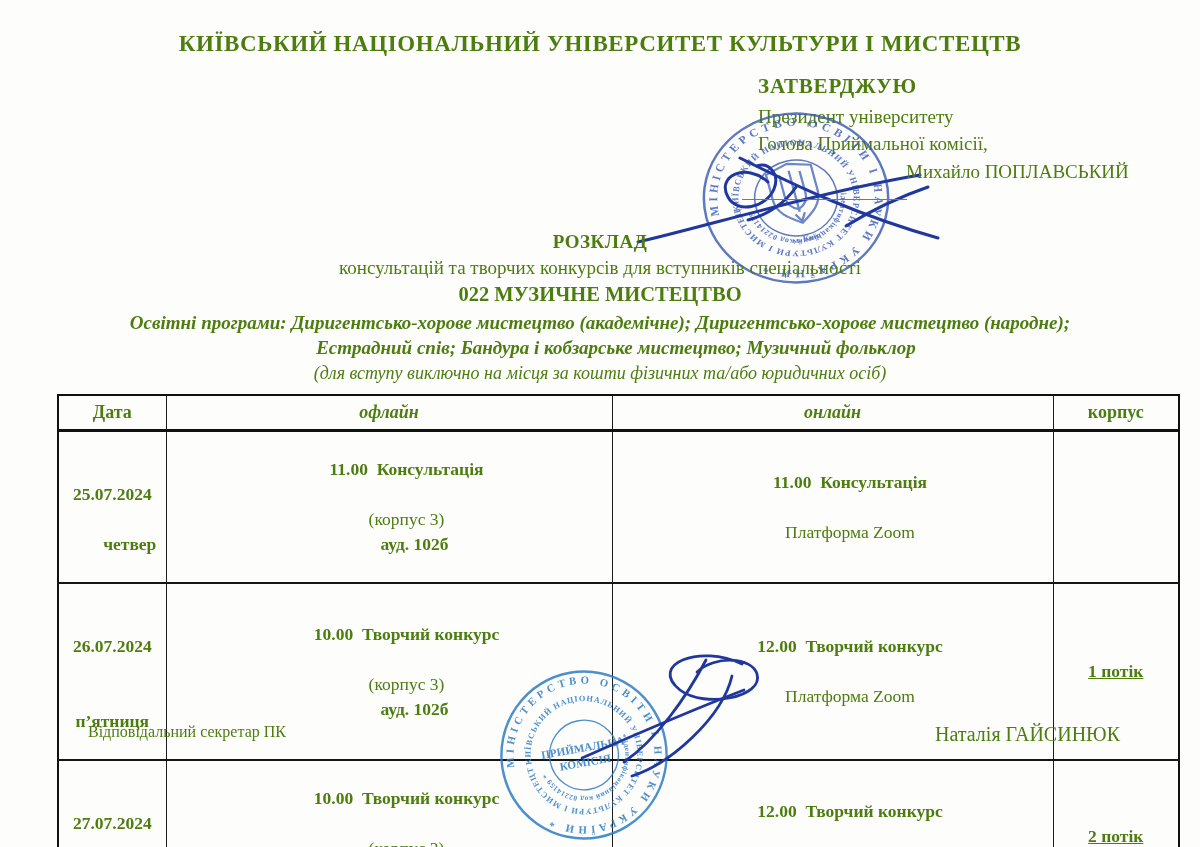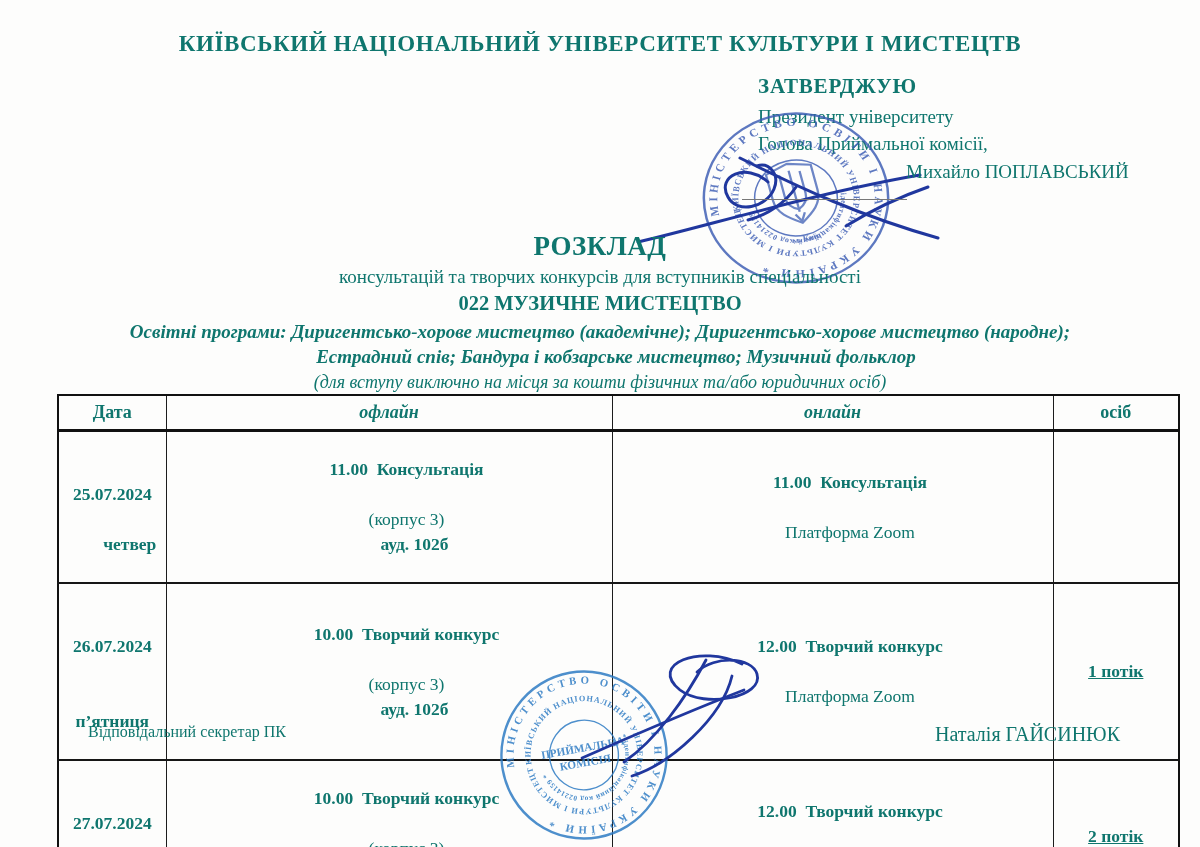--- a/index.html
+++ b/index.html
@@ -1,35 +1,35 @@
 <!DOCTYPE html>
 <html><head>
 <meta charset="utf-8">
 <style>
   html,body{margin:0;padding:0;background:#ffffff;}
   .page{
     position:relative;
     width:1200px;height:847px;
     background:#fdfdfc;
     font-family:"Liberation Serif","DejaVu Serif",serif;
-    color:#0f766e;
+    color:#4d7c0f;
     overflow:hidden;
   }
   .uni-title{
     position:absolute;top:31px;left:0;width:1200px;
     text-align:center;font-size:23px;font-weight:bold;letter-spacing:.6px;
   }
   .approval{position:absolute;left:758px;top:73px;line-height:27px;}
   .approve-word{font-size:21px;font-weight:bold;letter-spacing:.8px;margin-bottom:3px;}
   .approve-line{font-size:19px;}
   .signer-name{position:absolute;left:906px;top:161px;font-size:19px;}
   .sig-line{position:absolute;left:742px;top:199px;width:165px;border-top:1.6px solid #777;}
   .stamp-svg{position:absolute;}
   .title-block{position:absolute;left:0;top:231px;width:1200px;text-align:center;}
-  .doc-title{font-size:27px;font-weight:bold;letter-spacing:.5px;}
+  .doc-title{font-size:19px;font-weight:bold;letter-spacing:.5px;}
   .doc-subtitle{font-size:19px;font-weight:normal;margin-top:4px;}
   .doc-specialty{font-size:20.5px;font-weight:bold;margin-top:4px;}
   .doc-programs{font-size:19px;font-weight:bold;font-style:italic;margin-top:4px;line-height:25px;}
   .doc-note{font-size:18px;font-style:italic;margin-top:3px;}
   table.schedule{
     position:absolute;left:57px;top:394px;width:1121px;
     border-collapse:collapse;table-layout:fixed;
     font-size:17.5px;
   }
   table.schedule,table.schedule th,table.schedule td{
@@ -126,21 +126,21 @@
       <col style="width:108px">
         <col style="width:446px">
         <col style="width:441px">
         <col style="width:126px">
     </colgroup>
     <tbody>
         <tr>
       <th>Дата</th>
       <th class="h-italic">офлайн</th>
       <th class="h-italic">онлайн</th>
-      <th>осіб</th>
+      <th>корпус</th>
     </tr>
 
     <tr>
       <td class="cell-bold">
         <span>25.07.2024</span><br>
         <span>четвер</span>
       </td>
       <td>
         <span class="cell-bold">11.00  Консультація</span><br>
         <span>(корпус 3)</span>

